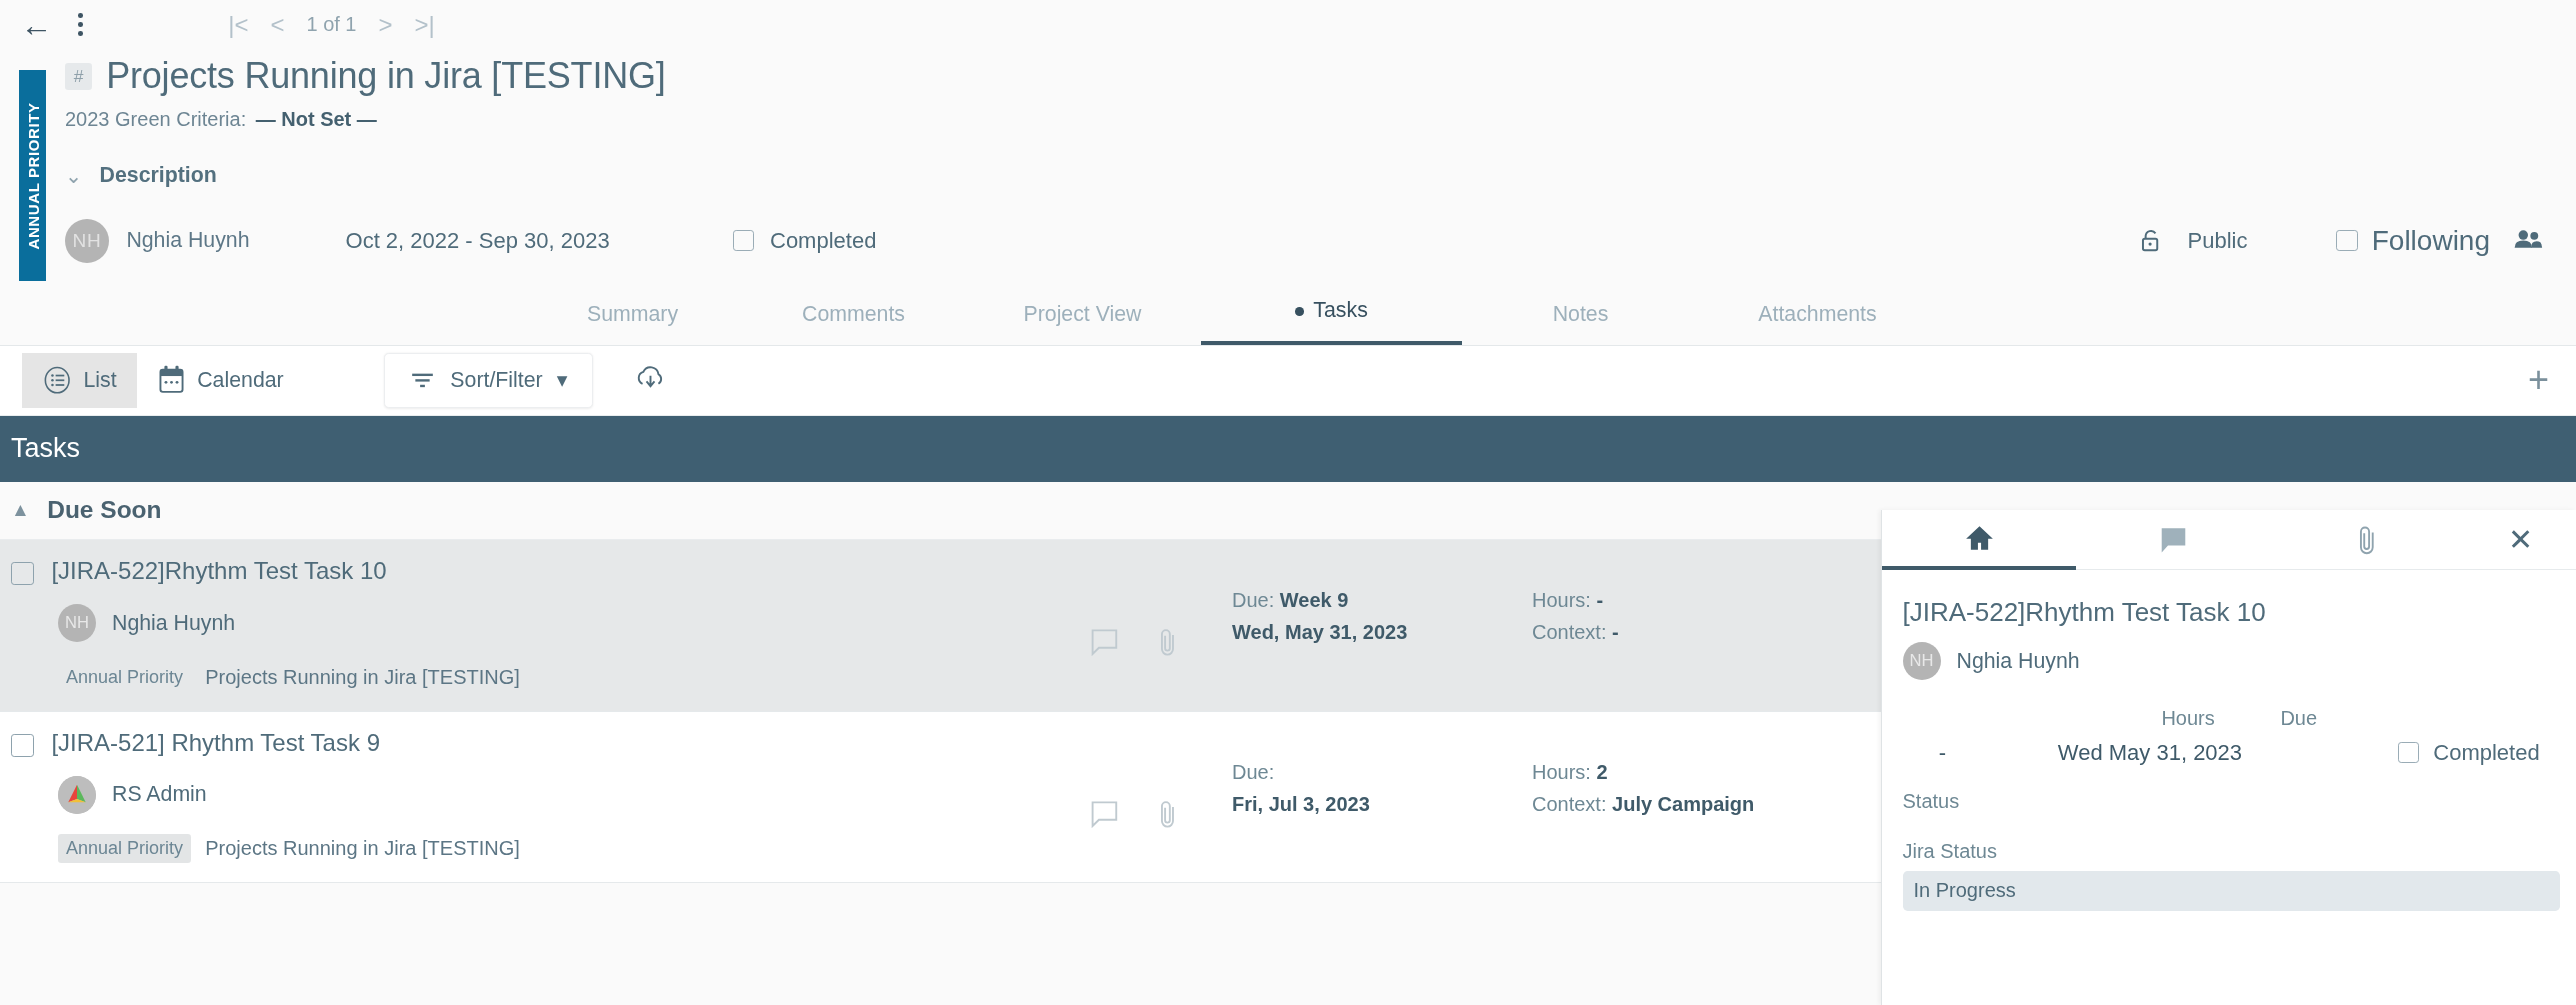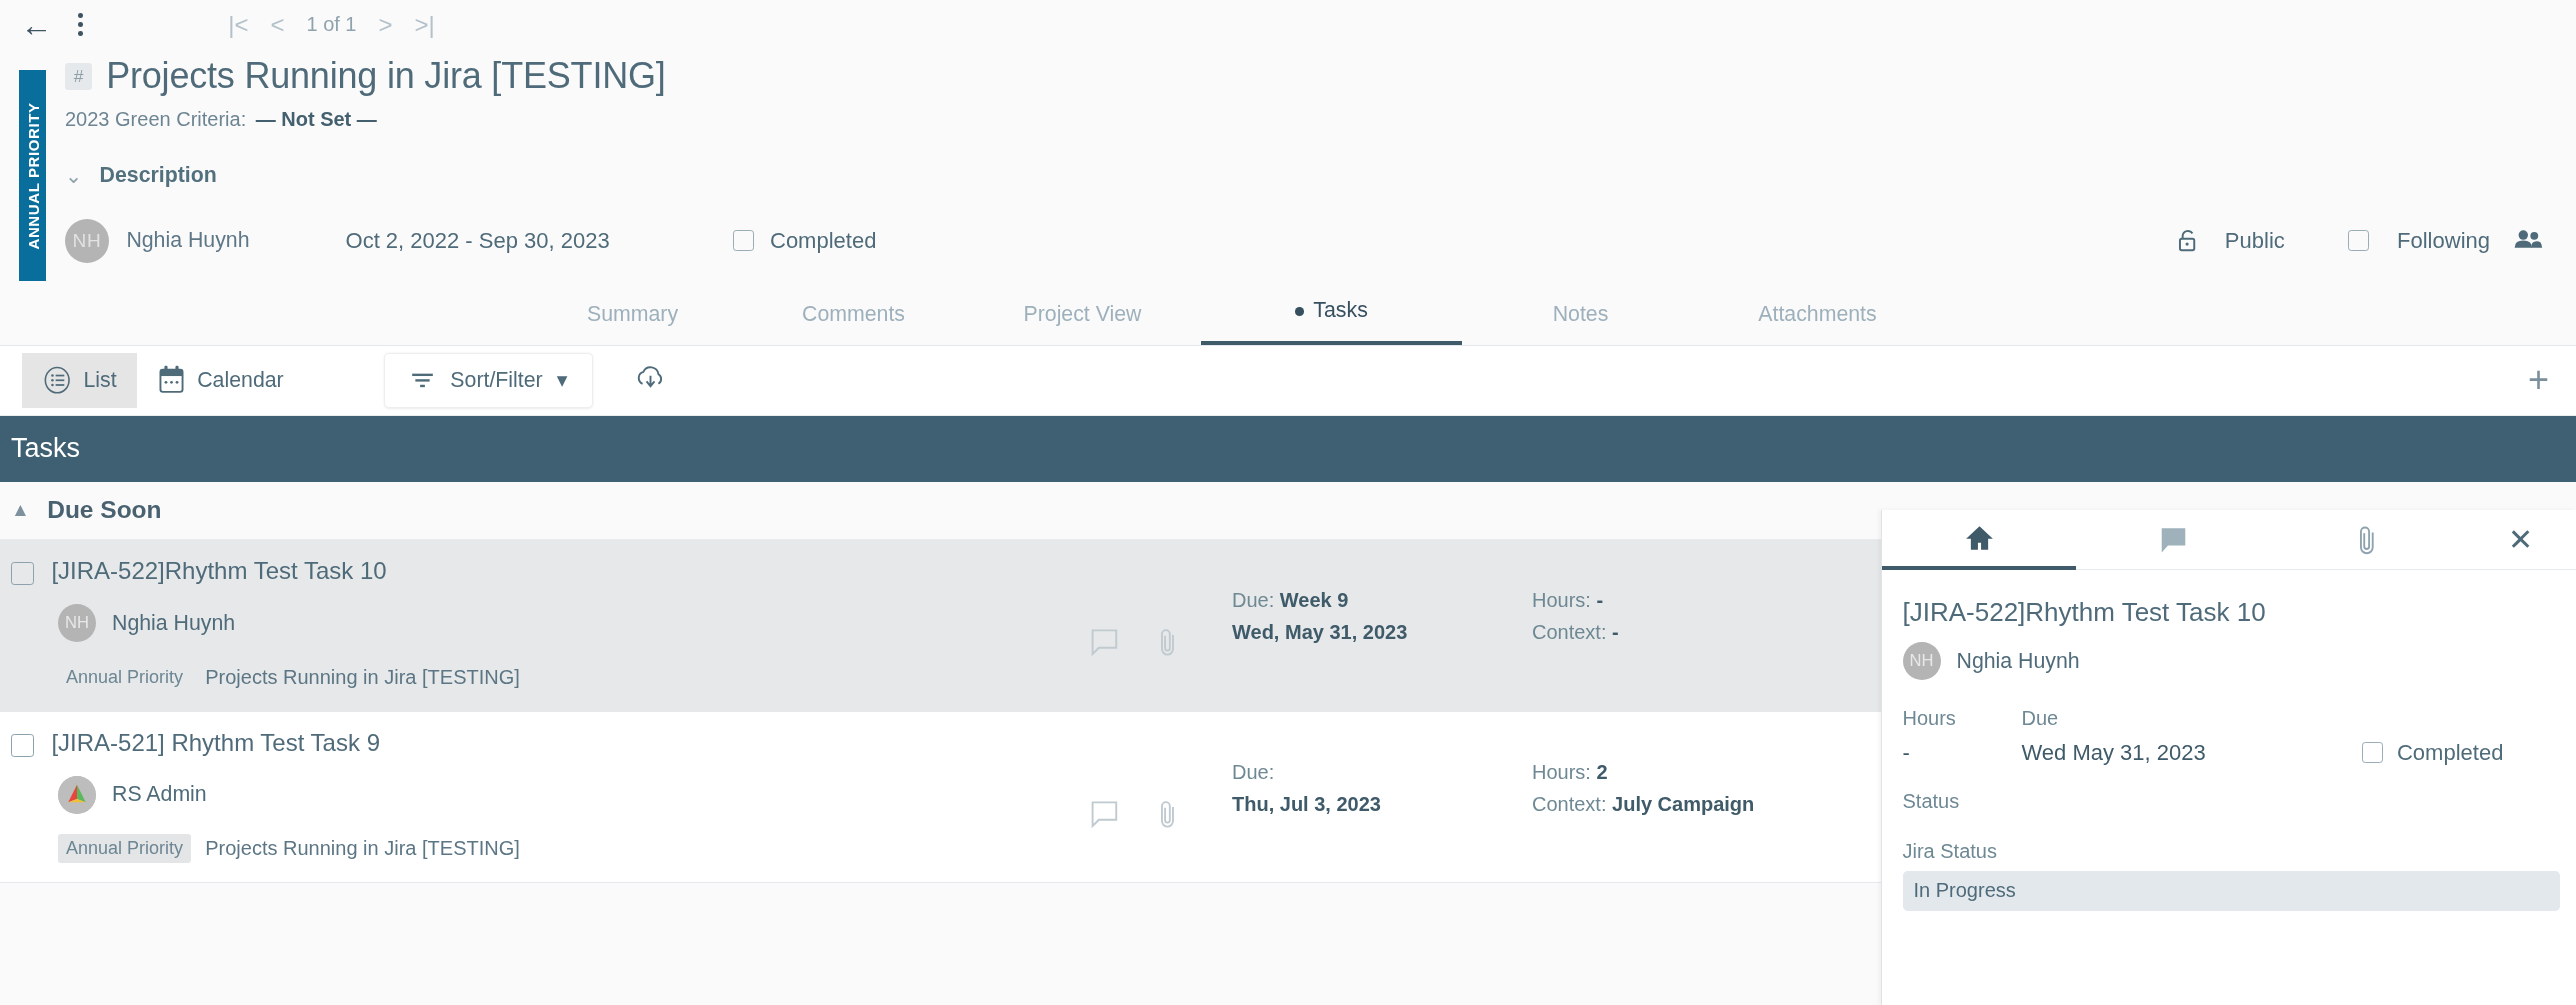--- a/index.html
+++ b/index.html
@@ -56,21 +56,21 @@
   .avatar {
     width:44px;height:44px;border-radius:50%;background:#b4b4b4;color:#e2e2e2;
     display:flex;align-items:center;justify-content:center;font-size:19px;letter-spacing:0.8px;
   }
   .metaname { font-size:21.3px; color:#5d7787; margin-left:17.4px; }
   .metadates { font-size:22px; color:#4f6b7a; margin-left:96px; }
   .cbox { width:21.3px;height:21.3px;border:1.6px solid #9aacb6;border-radius:3.2px; display:inline-block; }
   .metacompleted { display:flex; align-items:center; gap:16px; margin-left:123px; font-size:22px; color:#4f6b7a; }
   .metaright { margin-left:auto; display:flex; align-items:center; gap:0; }
   .pubgrp { display:flex; align-items:center; gap:26px; font-size:22px; color:#4f6b7a; }
-  .folgrp { display:flex; align-items:center; gap:28px; font-size:22px; color:#4f6b7a; margin-left:63px; }
+  .folgrp { display:flex; align-items:center; gap:14px; font-size:28px; color:#4f6b7a; margin-left:89px; }
   .people { margin-left:22px; color:#52707f; }
 
   
   .tabs { display:flex; align-items:flex-end; height:62px; border-bottom:1.6px solid #e4e8ea; background:#fafafa; margin-top:17.4px; }
   .tab {
     font-size:21.3px; color:#9db0bb; padding:0 0 17.4px 0; cursor:pointer; text-align:center;
   }
   .tab.t0 { width:221px; margin-left:522px; }
   .tab.t1 { width:221px; }
   .tab.t2 { width:237px; }
@@ -134,21 +134,21 @@
     position:absolute; right:0; top:510px; width:695px; height:495px; background:#fff;
     border-left:0.8px solid #dfe3e5; box-shadow:-1.6px 0 4.7px rgba(0,0,0,.05);
   }
   .ptabs { display:flex; height:60px; border-bottom:0.8px solid #e6eaec; align-items:center; }
   .ptab { flex:1; display:flex; align-items:center; justify-content:center; height:60px; color:#4f6b7a; cursor:pointer; }
   .ptab.active { border-bottom:4px solid #3f5a69; }
   .pclose { width:111px; display:flex; align-items:center; justify-content:center; font-size:30px; color:#4f6b7a; cursor:pointer; }
   .ptitle { font-size:26px; color:#4f6b7a; padding:27px 0 0 20.5px; }
   .puser { display:flex; align-items:center; gap:16px; padding:14.2px 0 0 20.5px; }
   .pfields { padding:27px 0 0 20.5px; }
-  .pf-row { display:flex; align-items:flex-start; }
+  .pf-row { display:flex; align-items:flex-start;justify-content:center; }
   .pf-lab { font-size:20px; color:#6e8894; }
   .pf-val { font-size:22px; color:#3f5a69; }
   .pf-hours { width:119px; }
   .pf-due { width:340px; }
   .pcompleted { display:flex; align-items:center; gap:14.2px; font-size:22px; color:#4f6b7a; }
   .ctx-lab { font-size:20px; color:#6e8894; margin-top:24px; }
   .ctx-val { font-size:21.3px; color:#9fb1bb; margin-top:11px; }
   .js-lab { font-size:20px; color:#6e8894; margin-top:27px; }
   .js-val { font-size:20px; color:#4f6b7a; background:#e2e8ec; border-radius:4.7px; padding:8.7px 11px; margin-top:8px; margin-right:16px; }
 </style>
@@ -364,21 +364,21 @@
           </svg>
       </span>
       <span>
         <svg width="20.5" height="32" viewBox="0 0 26 40">
             <path d="M19 11 v18 a7 7 0 0 1 -14 0 V10 a5 5 0 0 1 10 0 v18 a3 3 0 0 1 -6 0 V12" fill="none" stroke="#c0cad0" stroke-width="2.4"></path>
           </svg>
       </span>
     </div>
     <div class="rowmid">
       <div class="l1"><span>Due:</span></div>
-      <div class="l2"><b>Thu, Jul 3, 2023</b></div>
+      <div class="l2"><b>Fri, Jul 3, 2023</b></div>
     </div>
     <div class="rowright">
       <div class="l1"><span>Hours:</span> <b>2</b></div>
       <div class="l2"><span>Context:</span> <b>July Campaign</b></div>
     </div>
     <span class="rowkebab">
         <i></i>
         <i></i>
         <i></i>
       </span>

